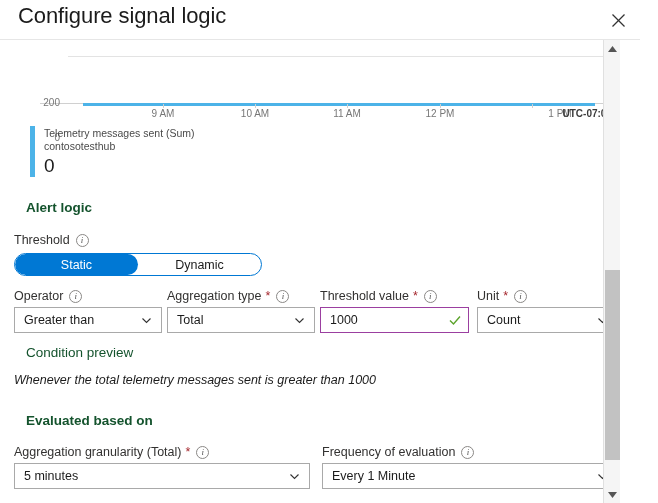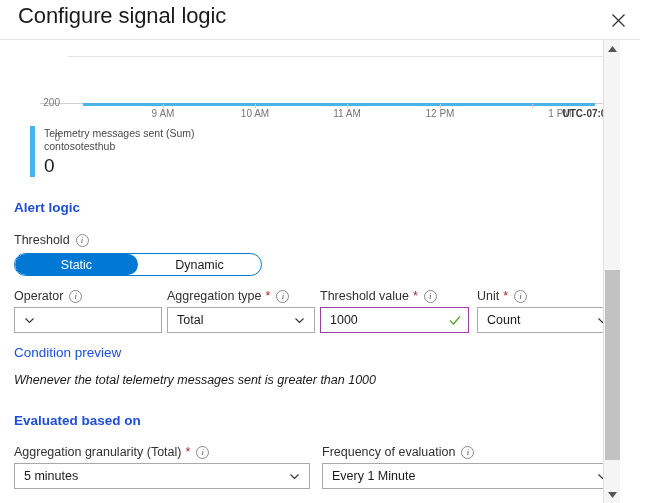--- a/index.html
+++ b/index.html
@@ -96,22 +96,23 @@
     white-space: nowrap;
   }
   #legend-value {
     font-size: 19px; color: #1b1b1b; line-height: 23px;
     margin-top: 1px;
   }
 
   
   .section-heading {
     position: absolute;
-    font-size: 13.5px; font-weight: 700; color: #1d4ed8;
-    white-space: nowrap;
+    font-size: 13.5px; font-weight: 700; color: #14532d;
+    white-space: nowrap;
+    margin-left: 12px;
   }
   .field-label {
     position: absolute;
     font-size: 12.5px; color: #323130;
     white-space: nowrap;
     display: flex; align-items: center;
   }
   .req-star { color: #a4262c; margin-left: 4px; font-size: 12.5px; }
   .info-icon {
     display: inline-flex; align-items: center; justify-content: center;
@@ -255,20 +256,21 @@
   <div id="threshold-toggle">
     <div class="toggle-opt selected">Static</div>
     <div class="toggle-opt">Dynamic</div>
   </div>
 
   <div class="field-label" style="left:14px; top:289px;">
     <span>Operator</span>
     <span class="info-icon">i</span>
   </div>
   <div class="dropdown" style="left:14px; top:307px; width:148px;">
+    <span class="dd-value">Greater than</span>
     <span class="chev">
       <svg viewBox="0 0 11 11">
           <polyline points="1.5,3.5 5.5,7.5 9.5,3.5" fill="none" stroke="#333" stroke-width="1.1"></polyline>
         </svg>
     </span>
   </div>
 
   <div class="field-label" style="left:167px; top:289px;">
     <span>Aggregation type</span>
     <span class="req-star">*</span>

